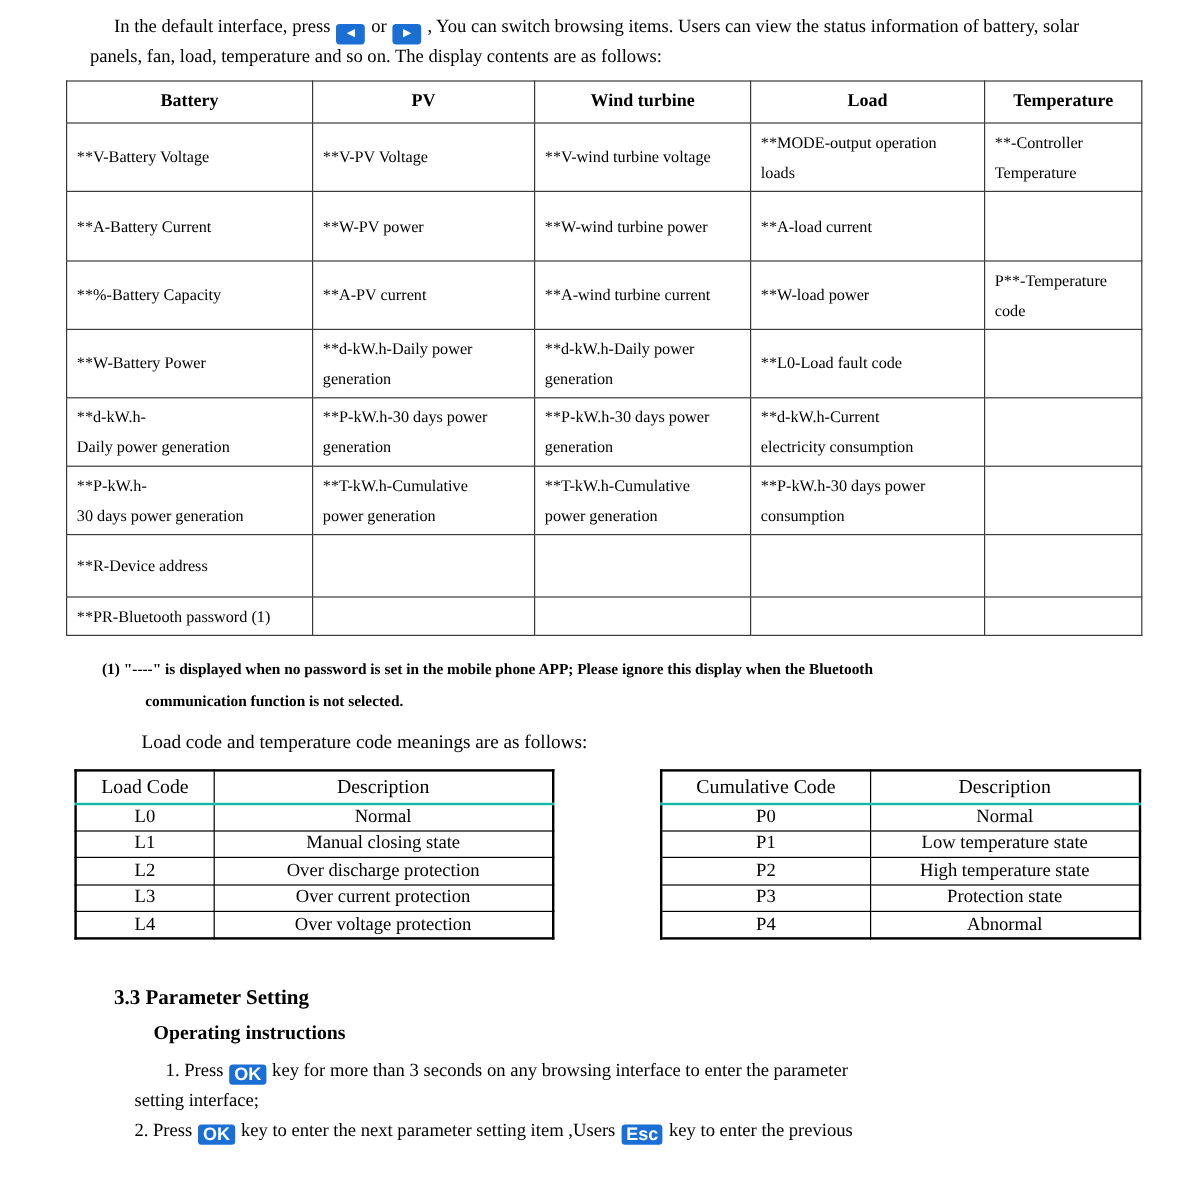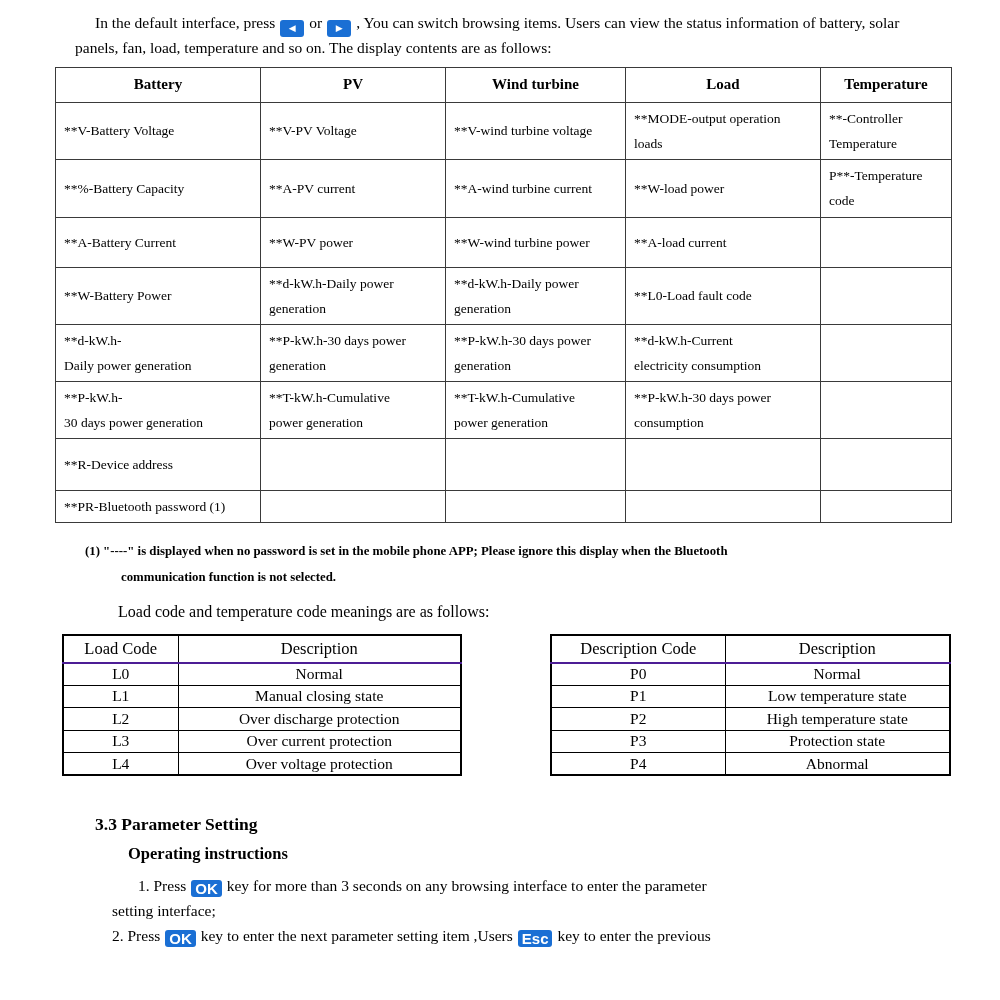--- a/index.html
+++ b/index.html
@@ -44,21 +44,21 @@
 
   
   .footnote { margin:15px 0 0 85px; font-size:12.8px; font-weight:bold; line-height:26px; }
   .footnote .fn-line2 { margin-left:36px; }
 
   
   .codes-intro { margin:13px 0 0 118px; font-size:16px; }
   .code-tables { display:flex; column-gap:88px; margin:13px 0 0 62px; }
   .code-table { border-collapse:collapse; table-layout:fixed; border:2px solid #000; }
   .code-table th, .code-table td { border:1px solid #000; text-align:center; }
-  .code-table th { font-size:16.5px; font-weight:normal; height:28px; border-bottom:2px solid #4c1d95; }
+  .code-table th { font-size:16.5px; font-weight:normal; height:28px; border-bottom:2px solid #14b8a6; }
   .code-table td { font-size:15.5px; height:22.5px; }
 
   
   .section-title { margin:38px 0 0 95px; font-size:17.5px; font-weight:bold; }
   .sub-title { margin:9px 0 0 128px; font-size:16.5px; font-weight:bold; }
   .instr { margin-left:112px; font-size:15.5px; line-height:25px; }
   .instr-first { margin-top:9px; margin-left:138px; }
 </style>
 </head>
 <body>
@@ -88,33 +88,33 @@
         <tr>
           <td>**V-Battery Voltage</td>
           <td>**V-PV Voltage</td>
           <td>**V-wind turbine voltage</td>
           <td>**MODE-output operation
 loads</td>
           <td>**-Controller
 Temperature</td>
         </tr>
         <tr>
+          <td>**A-Battery Current</td>
+          <td>**W-PV power</td>
+          <td>**W-wind turbine power</td>
+          <td>**A-load current</td>
+          <td></td>
+        </tr>
+        <tr>
           <td>**%-Battery Capacity</td>
           <td>**A-PV current</td>
           <td>**A-wind turbine current</td>
           <td>**W-load power</td>
           <td>P**-Temperature
 code</td>
-        </tr>
-        <tr>
-          <td>**A-Battery Current</td>
-          <td>**W-PV power</td>
-          <td>**W-wind turbine power</td>
-          <td>**A-load current</td>
-          <td></td>
         </tr>
         <tr>
           <td>**W-Battery Power</td>
           <td>**d-kW.h-Daily power
 generation</td>
           <td>**d-kW.h-Daily power
 generation</td>
           <td>**L0-Load fault code</td>
           <td></td>
         </tr>
@@ -199,21 +199,21 @@
           </tr>
         </tbody>
     </table>
     <table class="code-table">
       <colgroup>
           <col style="width:174px">
           <col style="width:225px">
         </colgroup>
       <thead>
           <tr>
-            <th>Description Code</th>
+            <th>Cumulative Code</th>
             <th>Description</th>
           </tr>
         </thead>
       <tbody>
           <tr>
             <td>P0</td>
             <td>Normal</td>
           </tr>
           <tr>
             <td>P1</td>

